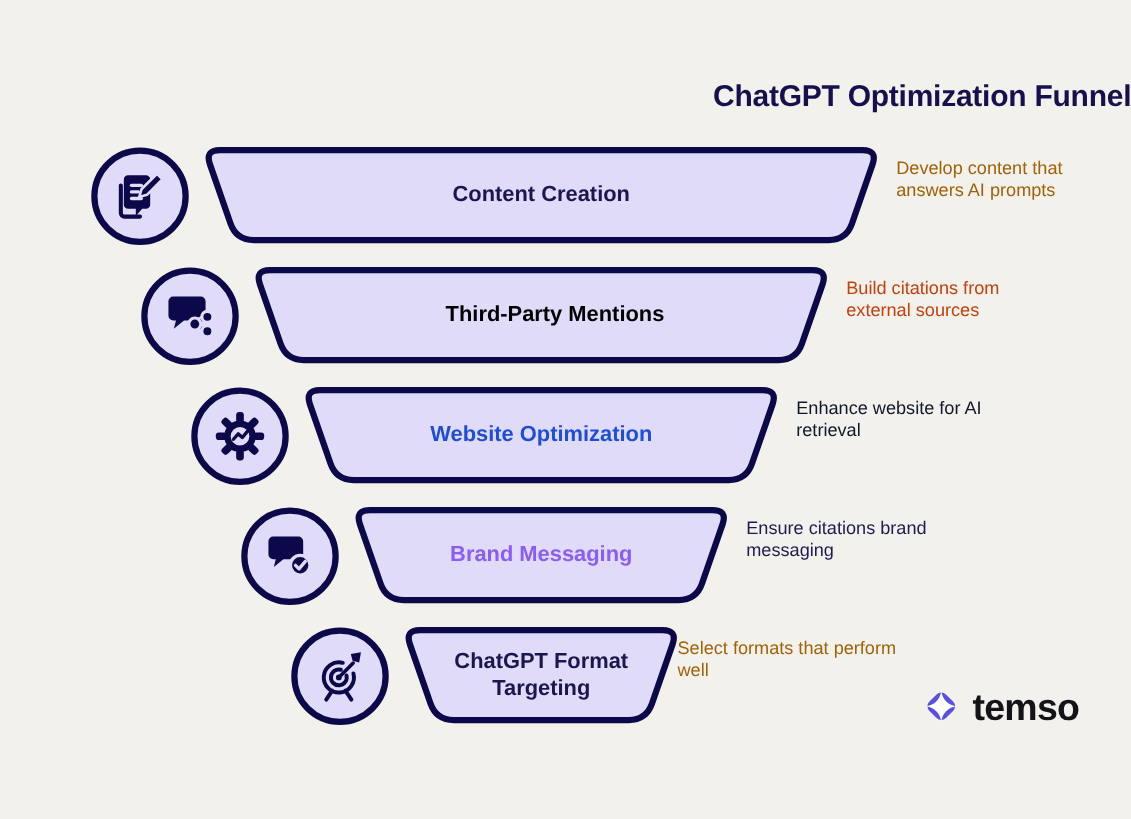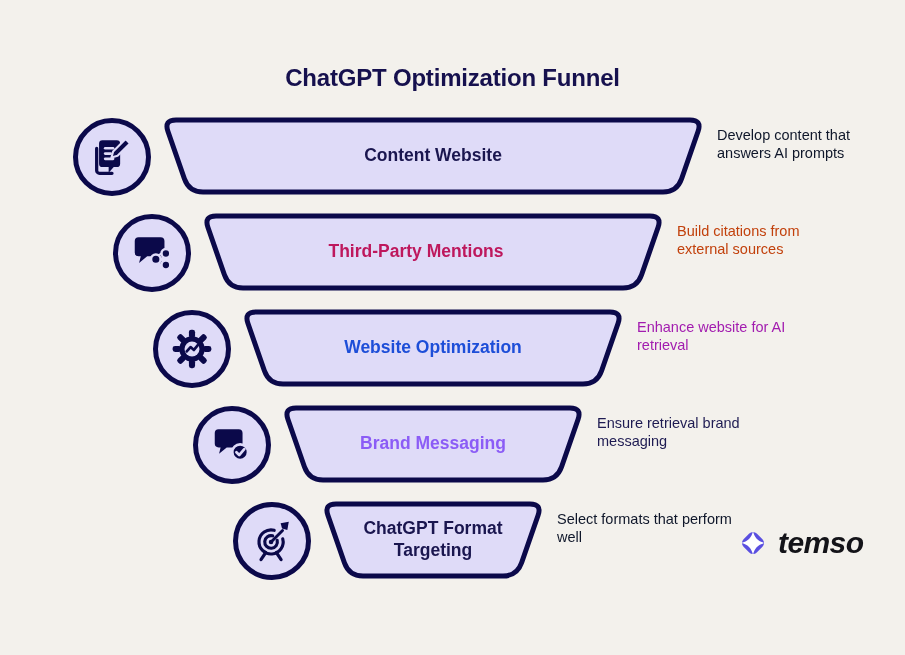--- a/index.html
+++ b/index.html
@@ -1,51 +1,51 @@
 <!DOCTYPE html>
 <html><head>
 <meta charset="utf-8">
 <style>
   html,body{margin:0;padding:0;}
   body{font-family:"Liberation Sans","DejaVu Sans",sans-serif;}
   .stage{position:relative;width:905px;height:655px;background:#F3F1EC;overflow:hidden;}
-  .title{position:absolute;left:0;top:64px;width:100%;text-align:center;
+  .title{position:absolute;left:0;top:64px;width:100%;text-align:right;
          font-size:24px;font-weight:700;color:#16114E;letter-spacing:-0.2px;}
   .level{display:contents;}
   .trap{position:absolute;}
   .bar-label{position:absolute;height:72px;display:flex;align-items:center;justify-content:center;
              text-align:center;font-size:17.5px;font-weight:700;color:#1A164F;
              padding:0 36px;box-sizing:border-box;line-height:1.25;}
   .icon-circle{position:absolute;width:68px;height:68px;border-radius:50%;
                background:#DFDBF8;border:5px solid #0B094A;
                display:flex;align-items:center;justify-content:center;}
   .desc{position:absolute;width:175px;font-size:14.5px;line-height:1.24;color:#1E1B52;}
-  .brand{position:absolute;left:736px;top:526px;display:flex;align-items:center;gap:8px;font-style:italic;}
+  .brand{position:absolute;left:736px;top:548px;display:flex;align-items:flex-end;gap:8px;}
   .brand-icon{display:flex;}
   .brand-name{font-size:30px;font-weight:700;color:#131318;letter-spacing:-0.6px;line-height:1;}
 </style>
 </head>
 <body>
 
 <div class="stage" id="stage" style="background: rgb(243, 241, 236);">
   <div class="title" style="color: rgb(22, 17, 78);">ChatGPT Optimization Funnel</div>
   <div id="funnel"><div class="level"><svg class="trap" style="left:160px;top:116px" width="546" height="80" viewBox="-4 -4 546 80">
           <path d="M 12 0 L 526 0 Q 538 0 534.1 11.3 L 517.6 58.8 Q 513 72 499 72 L 39 72 Q 25 72 20.4 58.8 L 3.9 11.3 Q 0 0 12 0 Z" fill="#DFDBF8" stroke="#0B094A" stroke-width="5"></path>
-        </svg><div class="bar-label" style="left:164px;top:120px;width:538px;color:#1A164F">Content Website</div><div class="icon-circle" style="left:73px;top:118px">
+        </svg><div class="bar-label" style="left:164px;top:120px;width:538px;color:#1A164F">Content Creation</div><div class="icon-circle" style="left:73px;top:118px">
           <svg width="46" height="46" viewBox="0 0 48 48" aria-hidden="true">
             <path d="M14 6.5h15a3.5 3.5 0 0 1 3.5 3.5v21a3.5 3.5 0 0 1-3.5 3.5h-3.2l-5.3 6v-6H14a3.5 3.5 0 0 1-3.5-3.5V10A3.5 3.5 0 0 1 14 6.5Z" fill="#0B094A"></path>
             <rect x="15.5" y="13.5" width="11" height="2.8" rx="1.4" fill="#DFDBF8"></rect>
             <rect x="15.5" y="19" width="8.5" height="2.8" rx="1.4" fill="#DFDBF8"></rect>
             <rect x="15.5" y="24.5" width="11" height="2.8" rx="1.4" fill="#DFDBF8"></rect>
             <path d="M8 15v23a3 3 0 0 0 3 3h13" fill="none" stroke="#0B094A" stroke-width="3.4" stroke-linecap="round"></path>
             <path d="M38.2 5.2l4.6 4.6-13 13-6.4 1.8 1.8-6.4 13-13Z" fill="#0B094A" stroke="#DFDBF8" stroke-width="2.2" stroke-linejoin="round"></path>
           </svg>
-        </div><div class="desc" style="left:717px;top:127px;color:#0f172a">Develop content that answers AI prompts</div></div><div class="level"><svg class="trap" style="left:200px;top:212px" width="466" height="80" viewBox="-4 -4 466 80">
+        </div><div class="desc" style="left:717px;top:127px;color:#a16207">Develop content that answers AI prompts</div></div><div class="level"><svg class="trap" style="left:200px;top:212px" width="466" height="80" viewBox="-4 -4 466 80">
           <path d="M 12 0 L 446 0 Q 458 0 454.1 11.3 L 437.6 58.8 Q 433 72 419 72 L 39 72 Q 25 72 20.4 58.8 L 3.9 11.3 Q 0 0 12 0 Z" fill="#DFDBF8" stroke="#0B094A" stroke-width="5"></path>
-        </svg><div class="bar-label" style="left:187px;top:216px;width:458px;color:#be185d">Third-Party Mentions</div><div class="icon-circle" style="left:113px;top:214px">
+        </svg><div class="bar-label" style="left:215px;top:216px;width:458px;color:#000000">Third-Party Mentions</div><div class="icon-circle" style="left:113px;top:214px">
           <svg width="46" height="46" viewBox="0 0 48 48" aria-hidden="true">
             <path d="M10 7.5h23a4 4 0 0 1 4 4v12a4 4 0 0 1-4 4H19l-8.5 7 1.8-7H10a4 4 0 0 1-4-4v-12a4 4 0 0 1 4-4Z" fill="#0B094A"></path>
             <path d="M28 30.5 38.5 24.5M28 30.5 38.5 36.5" fill="none" stroke="#DFDBF8" stroke-width="6.5"></path>
             <path d="M28 30.5 38.5 24.5M28 30.5 38.5 36.5" fill="none" stroke="#0B094A" stroke-width="2.6"></path>
             <circle cx="28" cy="30.5" r="5" fill="#0B094A" stroke="#DFDBF8" stroke-width="2.6"></circle>
             <circle cx="38.5" cy="24.5" r="4.6" fill="#0B094A" stroke="#DFDBF8" stroke-width="2.6"></circle>
             <circle cx="38.5" cy="36.5" r="4.6" fill="#0B094A" stroke="#DFDBF8" stroke-width="2.6"></circle>
           </svg>
         </div><div class="desc" style="left:677px;top:223px;color:#c2410c">Build citations from external sources</div></div><div class="level"><svg class="trap" style="left:240px;top:308px" width="386" height="80" viewBox="-4 -4 386 80">
           <path d="M 12 0 L 366 0 Q 378 0 374.1 11.3 L 357.6 58.8 Q 353 72 339 72 L 39 72 Q 25 72 20.4 58.8 L 3.9 11.3 Q 0 0 12 0 Z" fill="#DFDBF8" stroke="#0B094A" stroke-width="5"></path>
@@ -58,40 +58,40 @@
               <rect x="20.8" y="3.8" width="6.4" height="9" rx="2.6" transform="rotate(135 24 24)"></rect>
               <rect x="20.8" y="3.8" width="6.4" height="9" rx="2.6" transform="rotate(180 24 24)"></rect>
               <rect x="20.8" y="3.8" width="6.4" height="9" rx="2.6" transform="rotate(225 24 24)"></rect>
               <rect x="20.8" y="3.8" width="6.4" height="9" rx="2.6" transform="rotate(270 24 24)"></rect>
               <rect x="20.8" y="3.8" width="6.4" height="9" rx="2.6" transform="rotate(315 24 24)"></rect>
               <circle cx="24" cy="24" r="13.2"></circle>
             </g>
             <circle cx="24" cy="24" r="7.8" fill="#DFDBF8"></circle>
             <path d="M18.5 26.5l4-4.5 3.5 3 4.5-5.5" fill="none" stroke="#0B094A" stroke-width="2.8" stroke-linecap="round" stroke-linejoin="round"></path>
           </svg>
-        </div><div class="desc" style="left:637px;top:319px;color:#a21caf">Enhance website for AI retrieval</div></div><div class="level"><svg class="trap" style="left:280px;top:404px" width="306" height="80" viewBox="-4 -4 306 80">
+        </div><div class="desc" style="left:637px;top:319px;color:#0f172a">Enhance website for AI retrieval</div></div><div class="level"><svg class="trap" style="left:280px;top:404px" width="306" height="80" viewBox="-4 -4 306 80">
           <path d="M 12 0 L 286 0 Q 298 0 294.1 11.3 L 277.6 58.8 Q 273 72 259 72 L 39 72 Q 25 72 20.4 58.8 L 3.9 11.3 Q 0 0 12 0 Z" fill="#DFDBF8" stroke="#0B094A" stroke-width="5"></path>
         </svg><div class="bar-label" style="left:284px;top:408px;width:298px;color:#8b5cf6">Brand Messaging</div><div class="icon-circle" style="left:193px;top:406px">
           <svg width="46" height="46" viewBox="0 0 48 48" aria-hidden="true">
             <path d="M10 7.5h21a4 4 0 0 1 4 4v11a4 4 0 0 1-4 4H18.5L10.5 33l1.6-6.5H10a4 4 0 0 1-4-4v-11a4 4 0 0 1 4-4Z" fill="#0B094A"></path>
             <circle cx="32.5" cy="31.5" r="8.2" fill="#0B094A" stroke="#DFDBF8" stroke-width="2.8"></circle>
             <path d="M28.6 31.6l2.9 2.9 5.3-6.2" fill="none" stroke="#DFDBF8" stroke-width="2.8" stroke-linecap="round" stroke-linejoin="round"></path>
           </svg>
-        </div><div class="desc" style="left:597px;top:415px;color:#1E1B52">Ensure retrieval brand messaging</div></div><div class="level"><svg class="trap" style="left:320px;top:500px" width="226" height="80" viewBox="-4 -4 226 80">
+        </div><div class="desc" style="left:597px;top:415px;color:#1E1B52">Ensure citations brand messaging</div></div><div class="level"><svg class="trap" style="left:320px;top:500px" width="226" height="80" viewBox="-4 -4 226 80">
           <path d="M 12 0 L 206 0 Q 218 0 214.1 11.3 L 197.6 58.8 Q 193 72 179 72 L 39 72 Q 25 72 20.4 58.8 L 3.9 11.3 Q 0 0 12 0 Z" fill="#DFDBF8" stroke="#0B094A" stroke-width="5"></path>
         </svg><div class="bar-label" style="left:324px;top:504px;width:218px;color:#1A164F">ChatGPT Format Targeting</div><div class="icon-circle" style="left:233px;top:502px">
           <svg width="46" height="46" viewBox="0 0 48 48" aria-hidden="true">
             <path d="M35.2 21.7A12.6 12.6 0 1 1 26.3 12.8" fill="none" stroke="#0B094A" stroke-width="3.3" stroke-linecap="round"></path>
             <path d="M29.4 23.3A6.6 6.6 0 1 1 24.7 18.6" fill="none" stroke="#0B094A" stroke-width="3.3" stroke-linecap="round"></path>
             <circle cx="23" cy="25" r="2.4" fill="#0B094A"></circle>
             <path d="M23 25 35 13" stroke="#0B094A" stroke-width="3" stroke-linecap="round"></path>
             <path d="M33 5.5 41.5 4 40 12.5 34.5 11Z" fill="#0B094A"></path>
             <path d="M17.5 36 12.5 43.5M28.5 36 33.5 43.5" stroke="#0B094A" stroke-width="3.3" stroke-linecap="round"></path>
           </svg>
-        </div><div class="desc" style="left:557px;top:511px;color:#0f172a">Select formats that perform well</div></div></div>
+        </div><div class="desc" style="left:542px;top:511px;color:#a16207">Select formats that perform well</div></div></div>
   <div class="brand">
     <span class="brand-icon">
       <svg width="34" height="34" viewBox="0 0 32 32" aria-hidden="true">
         <rect id="brand-petals" x="7.2" y="7.2" width="17.6" height="17.6" rx="5" transform="rotate(45 16 16)" fill="#5A4FE0"></rect>
         <path d="M16 4.8C17.2 11 21 14.8 27.2 16 21 17.2 17.2 21 16 27.2 14.8 21 11 17.2 4.8 16 11 14.8 14.8 11 16 4.8Z" fill="#FFFFFF"></path>
       </svg>
     </span>
     <span class="brand-name" style="color: rgb(19, 19, 24);">temso</span>
   </div>
 </div>

